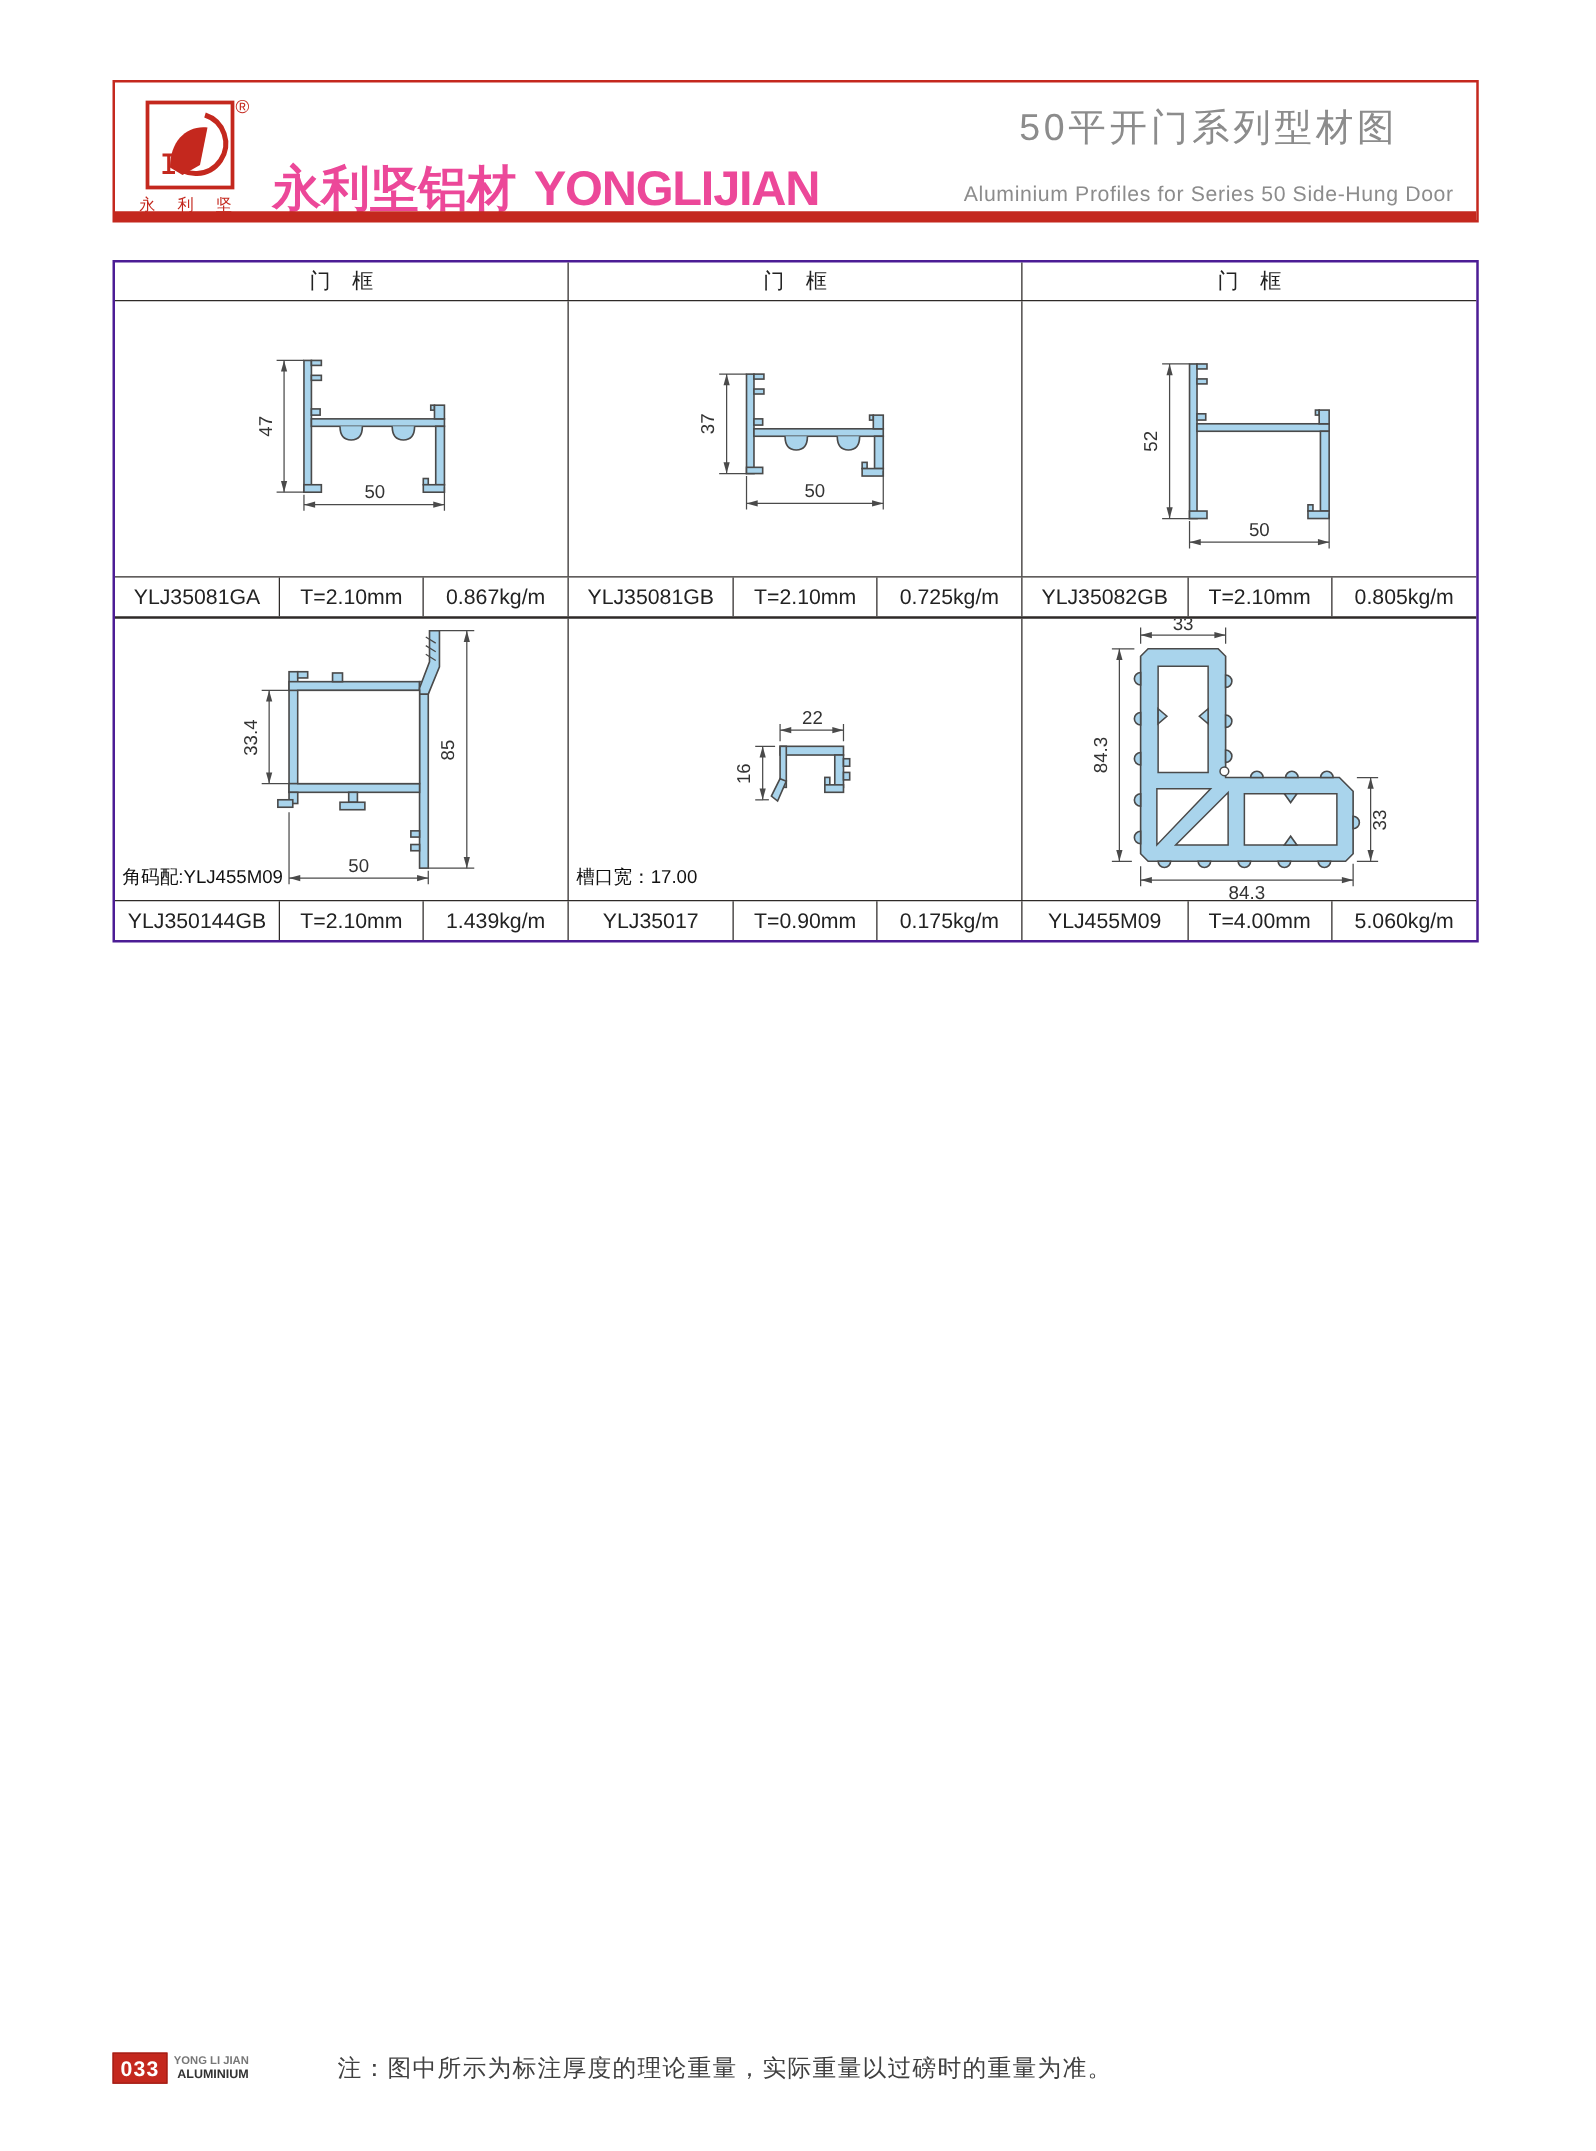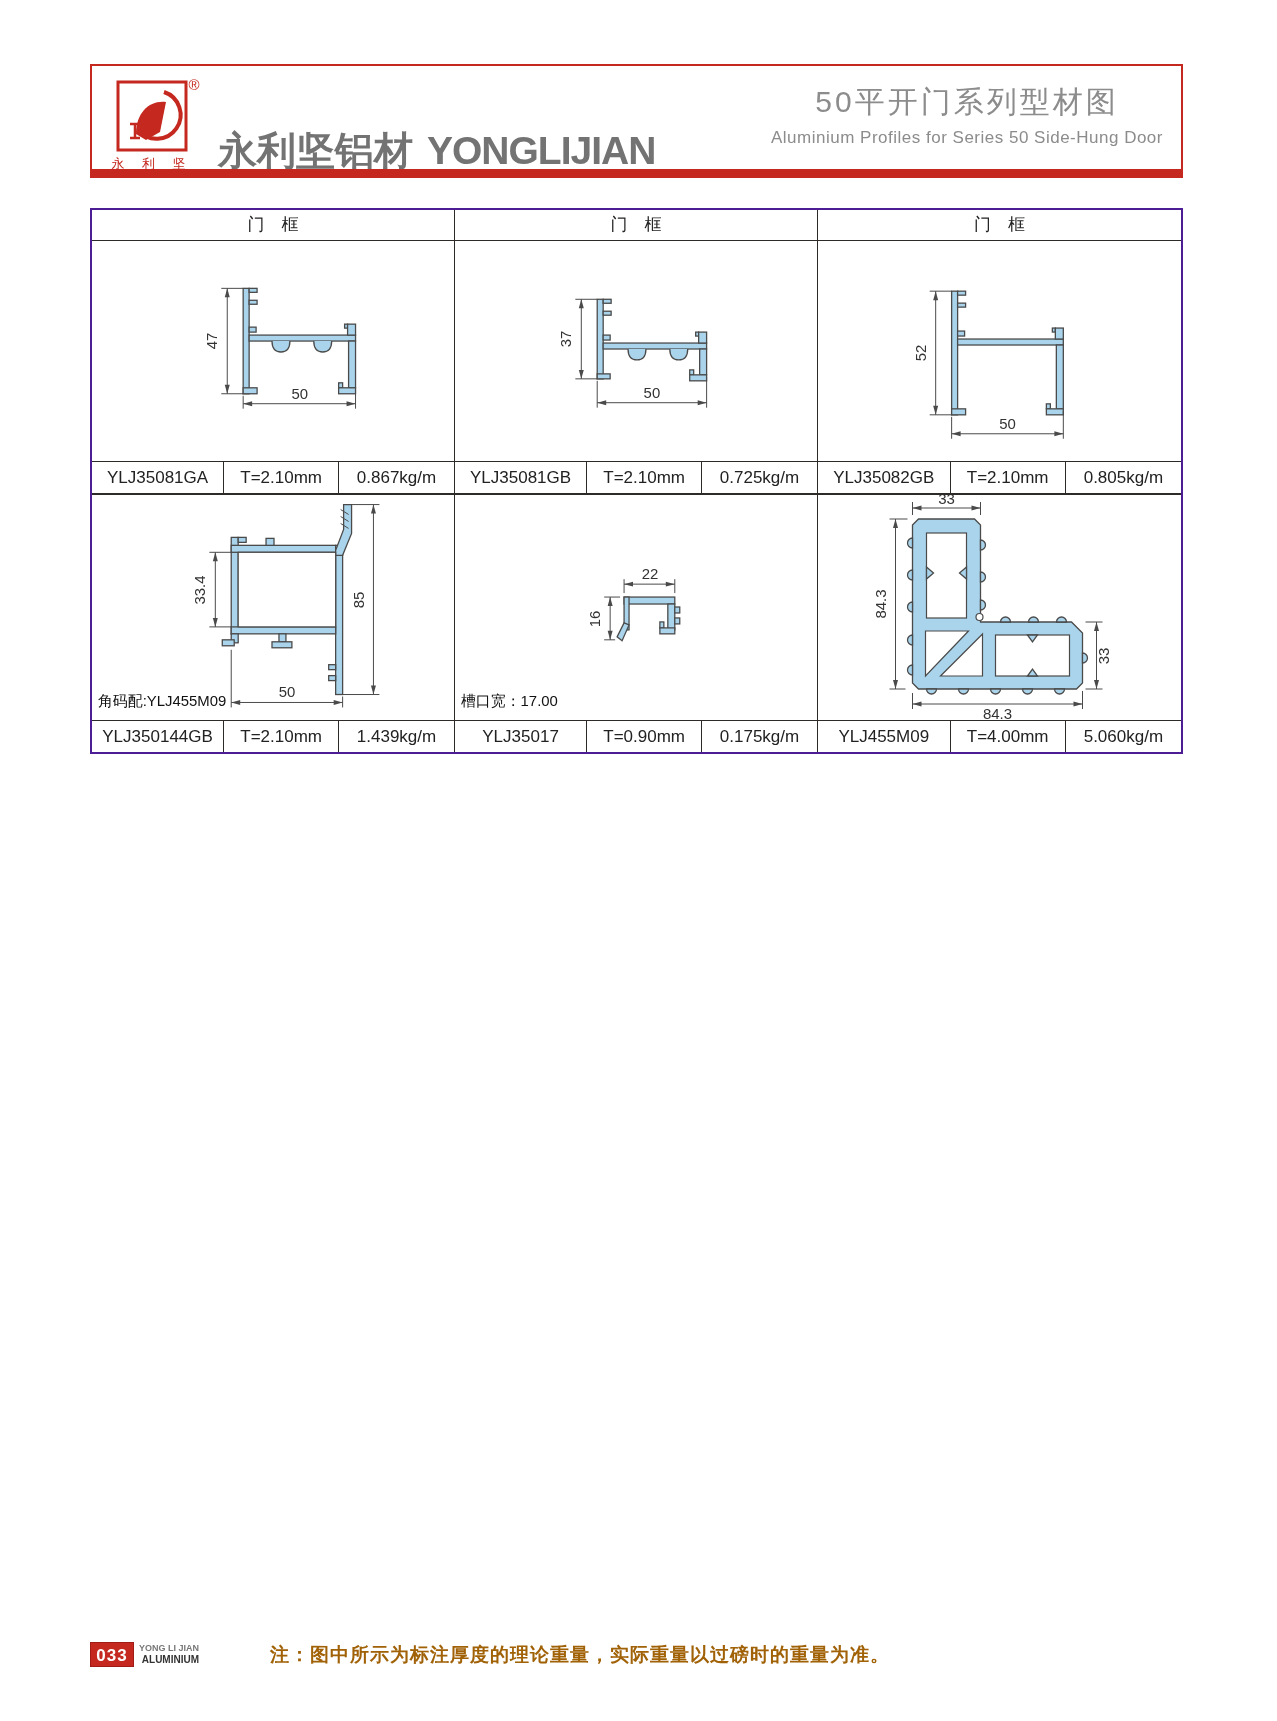--- a/index.html
+++ b/index.html
@@ -5,25 +5,25 @@
   html,body{margin:0;padding:0;background:#fff;}
   .page{position:relative;width:1277px;height:1721px;background:#ffffff;
         font-family:"Liberation Sans","DejaVu Sans",sans-serif;color:#222;overflow:hidden;}
 
   
   .hdr{position:absolute;left:90px;top:64px;width:1093px;height:114px;
        border:2px solid #c4281e;box-sizing:border-box;}
   .hdr-bar{position:absolute;left:0;right:0;bottom:0;height:7px;background:#c4281e;}
   .logo-wrap{position:absolute;left:14px;top:6px;width:110px;height:100px;}
   .company{position:absolute;left:126px;top:58px;white-space:nowrap;
-           font-weight:bold;color:#737373;font-size:39px;letter-spacing:0px;}
+           font-weight:bold;color:#ec4899;font-size:39px;letter-spacing:0px;}
   .company .en{margin-left:14px;letter-spacing:-1px;}
   .titleblk{position:absolute;right:18px;top:16px;text-align:right;color:#8c8c8c;}
   .title-cn{font-size:30px;letter-spacing:3px;text-align:center;}
-  .title-en{font-size:17px;margin-top:5px;letter-spacing:0.5px;}
+  .title-en{font-size:17px;margin-top:23px;letter-spacing:0.5px;}
 
   
   .tbl{position:absolute;left:90px;top:208px;width:1093px;
        border:2px solid #4c1d95;box-sizing:border-box;background:#fff;}
   .trow{display:grid;grid-template-columns:1fr 1fr 1fr;border-bottom:1px solid #2e2a28;}
   .trow:last-child{border-bottom:none;}
   .trow > div{border-right:1px solid #2e2a28;box-sizing:border-box;}
   .trow > div:last-child{border-right:none;}
   .midline{border-bottom:2px solid #2e2a28;}
   .cat-cell{height:30px;line-height:30px;text-align:center;font-size:17px;color:#222;}
@@ -45,21 +45,21 @@
   .ntx{fill:#111;font-size:15px;text-anchor:start;font-family:"Liberation Sans",sans-serif;}
 
   
   .badge{position:absolute;left:90px;top:1642px;width:44px;height:25px;background:#c4281e;
          color:#ffffff;font-weight:bold;font-size:17px;text-align:center;line-height:25px;
          letter-spacing:1px;border:1px solid #a01c14;box-sizing:border-box;}
   .brand{position:absolute;left:139px;top:1643px;line-height:1.25;font-weight:bold;text-align:right;}
   .brand .b1{font-size:9px;color:#777;}
   .brand .b2{font-size:10px;color:#333;}
   .note{position:absolute;left:0;top:1642px;width:1160px;text-align:center;
-        font-size:19px;font-weight:bold;color:#a16207;letter-spacing:1px;}
+        font-size:19px;font-weight:normal;color:#404040;letter-spacing:1px;}
 </style>
 </head>
 <body>
 
 <div class="page">
 
   <div class="hdr">
     <div class="logo-wrap">
       <svg viewBox="0 0 110 100">
         <rect x="12" y="10" width="68" height="68" fill="none" stroke="#c4281e" stroke-width="3"></rect>

